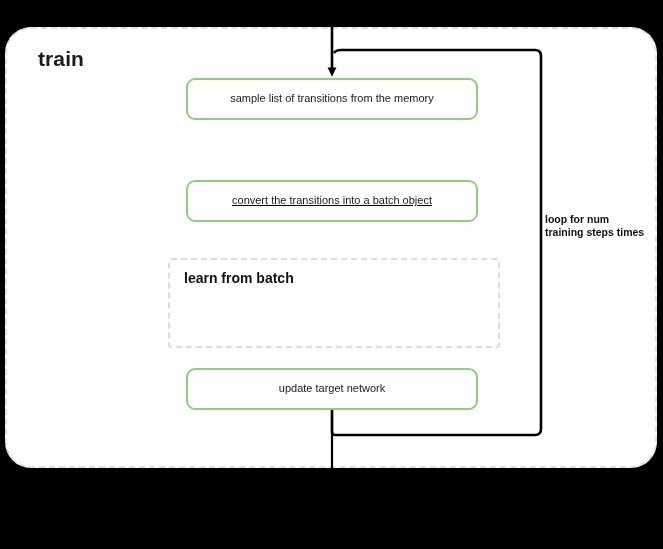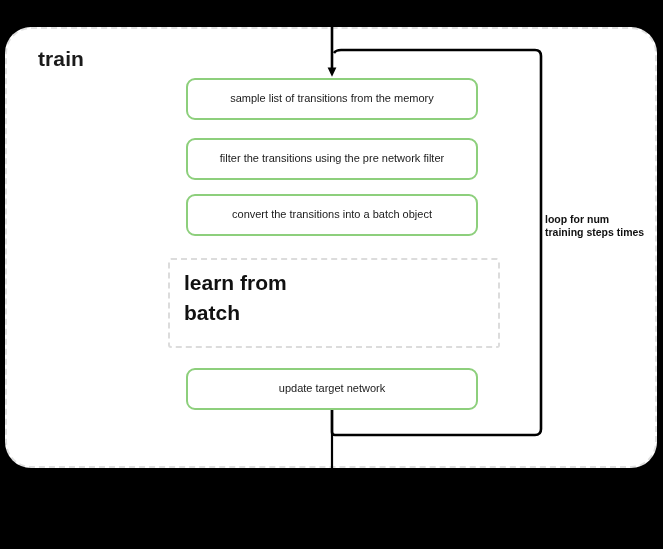--- a/index.html
+++ b/index.html
@@ -55,40 +55,40 @@
     justify-content: center;
   }
   .step-box span {
     font-size: 11px;
     color: #1a1a1a;
     text-align: right;
     line-height: 1.2;
   }
   #step-sample        { top: 78px; }
   #step-filter        { top: 138px; }
-  #step-convert       { top: 194px; }
+  #step-convert       { top: 180px; text-decoration: underline; }
   #step-update-target { top: 368px; }
 
   
   #learn-from-batch-box {
     position: absolute;
     left: 168px;
     top: 258px;
     width: 332px;
     height: 90px;
     background: #ffffff;
     border: 2px dashed #dcdcdc;
     border-radius: 3px;
     box-sizing: border-box;
   }
   #learn-from-batch-label {
     position: absolute;
     left: 14px;
     top: 8px;
-    font-size: 21px;
+    font-size: 14px;
     font-weight: bold;
     color: #111111;
     line-height: 1.45;
     width: 120px;
   }
 
   
   #connectors {
     position: absolute;
     left: 0;
@@ -131,23 +131,20 @@
 
     <path d="M332,410 L332,432 Q332,435 335,435 L535,435 Q541,435 541,429 L541,56 Q541,50 535,50 L341,50 Q336,50 334,53" fill="none" stroke="#000000" stroke-width="2.6" stroke-linecap="butt"></path>
 
     <path d="M332,410 L332,468" fill="none" stroke="#000000" stroke-width="2.2"></path>
   </svg>
 
   <div class="step-box" id="step-sample">
     <span>sample list of transitions from the memory</span>
   </div>
 
-  <div class="step-box" id="step-filter">
-    <span>filter the transitions using the pre network filter</span>
-  </div>
 
   <div class="step-box" id="step-convert">
     <span>convert the transitions into a batch object</span>
   </div>
 
   <div id="learn-from-batch-box">
     <div id="learn-from-batch-label">learn from batch</div>
   </div>
 
   <div class="step-box" id="step-update-target">

